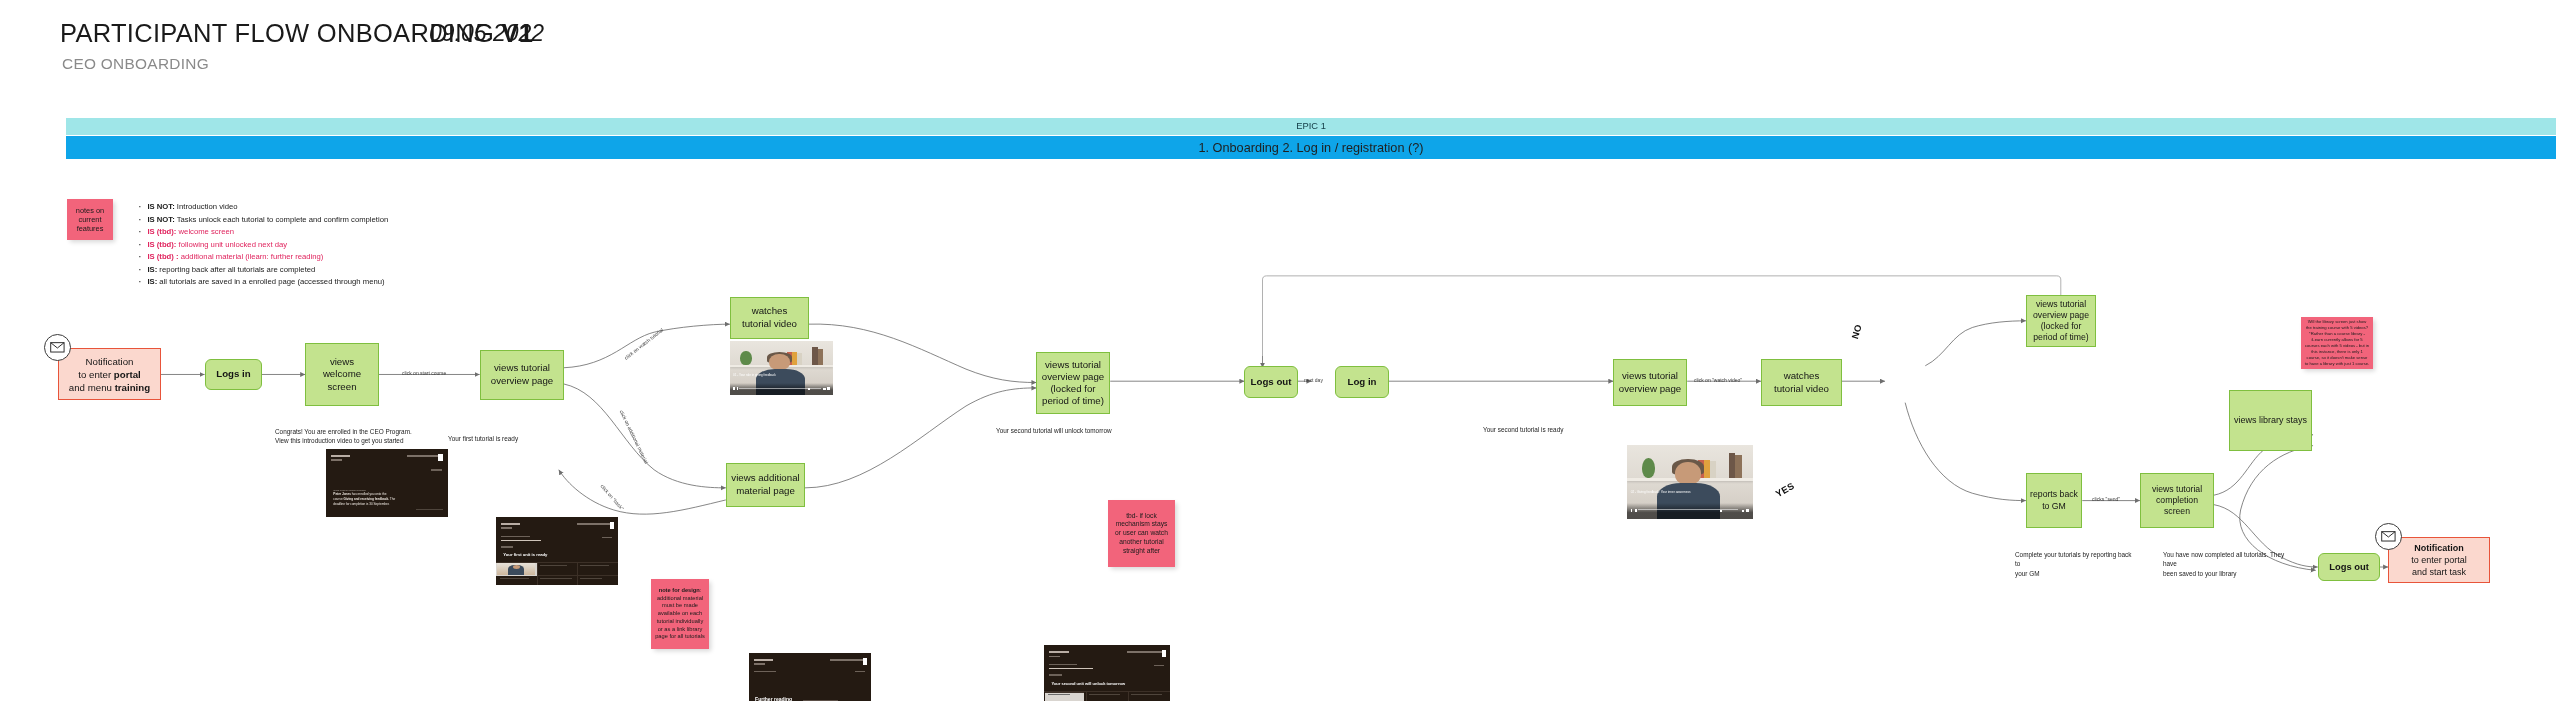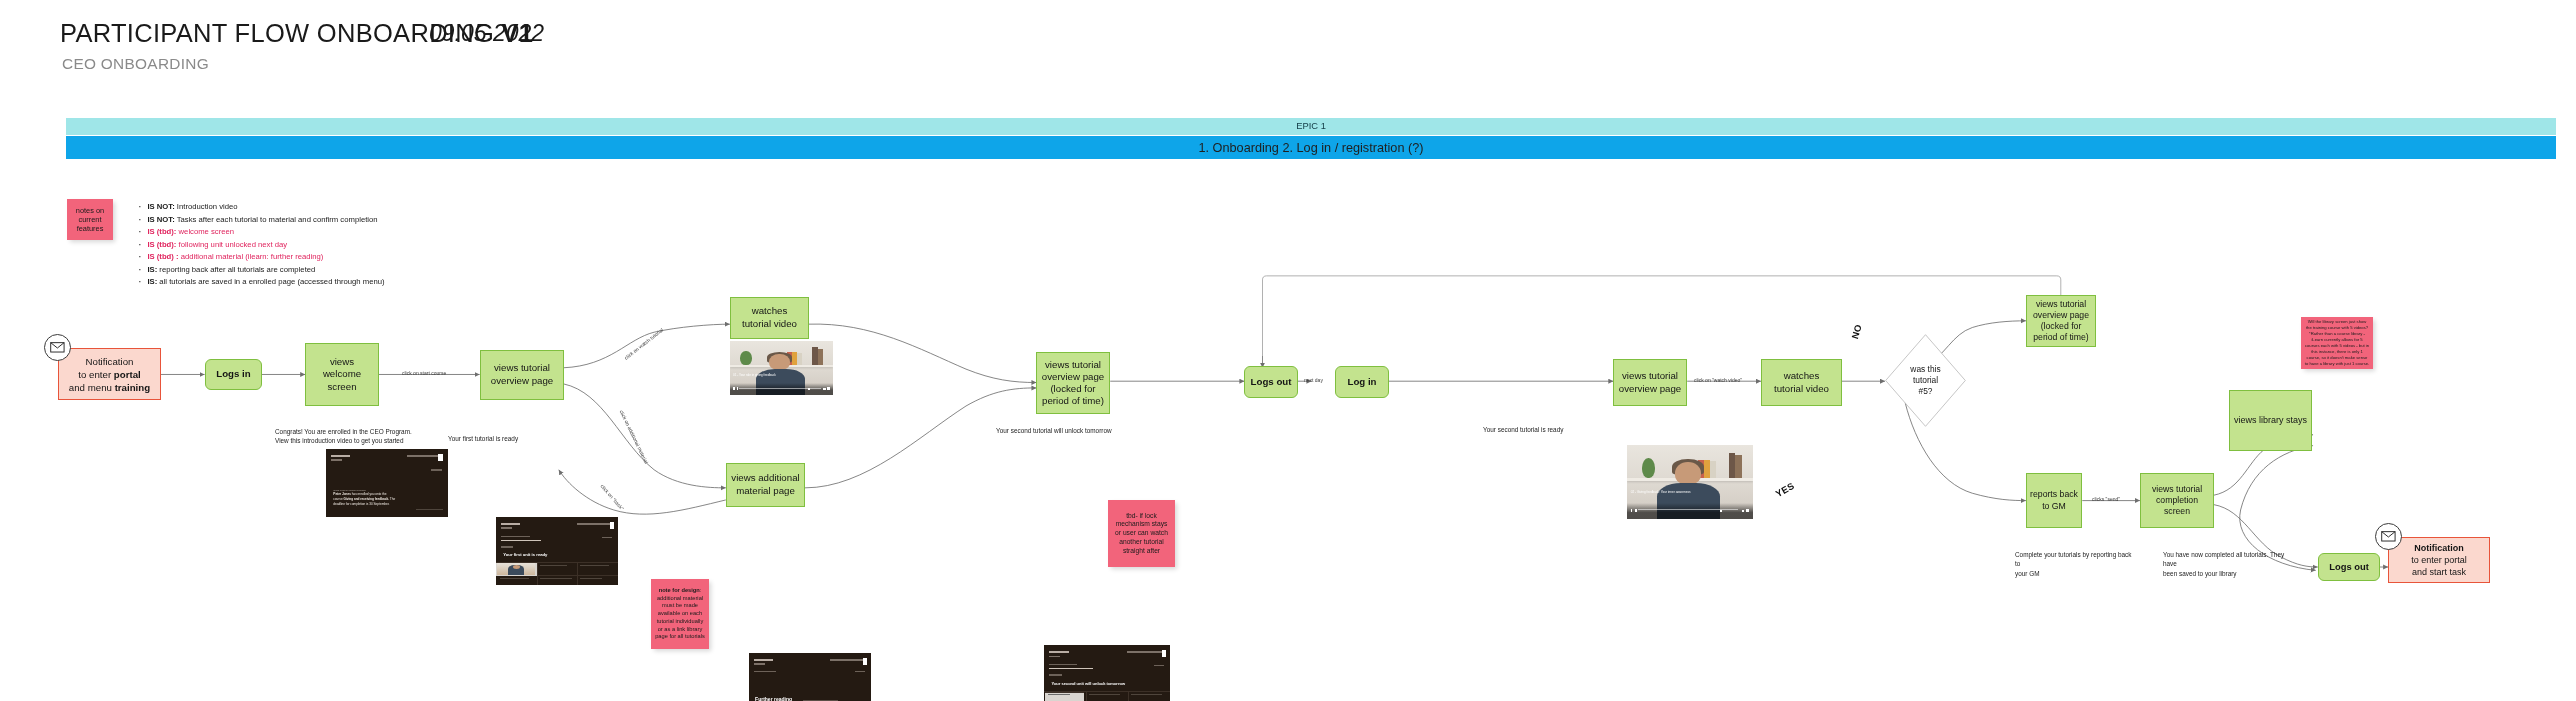--- a/index.html
+++ b/index.html
@@ -105,21 +105,21 @@
     <div class="lbl">EPIC 1</div>
   </div>
   <div class="abs epic-sub">
     <div class="lbl">1. Onboarding  2. Log in / registration (?)</div>
   </div>
 
   <div class="abs sticky" id="notes-sticky">notes on current features</div>
   <div class="abs" id="notes-list">
       <ul id="notes-ul">
         <li style="position: relative;"><b>IS NOT:</b><span> Introduction video</span></li>
-        <li style="position: relative;"><b>IS NOT:</b><span> Tasks after each tutorial to material and confirm completion</span></li>
+        <li style="position: relative;"><b>IS NOT:</b><span> Tasks unlock each tutorial to complete and confirm completion</span></li>
         <li class="tbd" style="position: relative;"><b>IS (tbd):</b><span> welcome screen</span></li>
         <li class="tbd" style="position: relative;"><b>IS (tbd):</b><span>  following unit unlocked next day</span></li>
         <li class="tbd" style="position: relative;"><b>IS (tbd) :</b><span> additional material (ilearn: further reading)</span></li>
         <li style="position: relative;"><b>IS:</b><span> reporting back after all tutorials are completed</span></li>
         <li style="position: relative;"><b>IS:</b><span> all tutorials are saved in a enrolled page (accessed through menu)</span></li>
       </ul>
     </div>
 
   <svg class="edges" viewBox="0 0 3840 1046" width="2576" height="702">
     <defs>
@@ -211,28 +211,20 @@
   <div class="abs node round" style="left:1244px;top:366px;width:54px;height:32px;">Logs out</div>
 
   <div class="abs node round" style="left:1335px;top:366px;width:54px;height:32px;">Log in</div>
 
   <div class="abs node" style="left:1613px;top:359px;width:74px;height:47px;white-space:pre-line;">views tutorial
 overview page</div>
 
   <div class="abs node" style="left:1761px;top:359px;width:81px;height:47px;white-space:pre-line;">watches
 tutorial video</div>
 
-  <div class="abs diamond-wrap" style="left:1885px;top:334px;width:81px;height:93px;">
-    <svg class="diamond" viewBox="0 0 120 138" preserveAspectRatio="none">
-      <polygon points="60,1 119,69 60,137 1,69" fill="#ffffff" stroke="#b8b8b8" stroke-width="1.2"></polygon>
-    </svg>
-    <div class="diamond-txt" style="white-space:pre-line;">was this
-tutorial
-#5?</div>
-  </div>
 
   <div class="abs node" style="left:2026px;top:295px;width:70px;height:52px;white-space:pre-line;font-size:8.7px;line-height:1.25;">views tutorial
 overview page
 (locked for
 period of time)</div>
 
   <div class="abs node" style="left:2026px;top:473px;width:56px;height:55px;white-space:pre-line;font-size:8.7px;">reports back
 to GM</div>
 
   <div class="abs node" style="left:2140px;top:473px;width:74px;height:55px;white-space:pre-line;font-size:8.7px;">views tutorial

